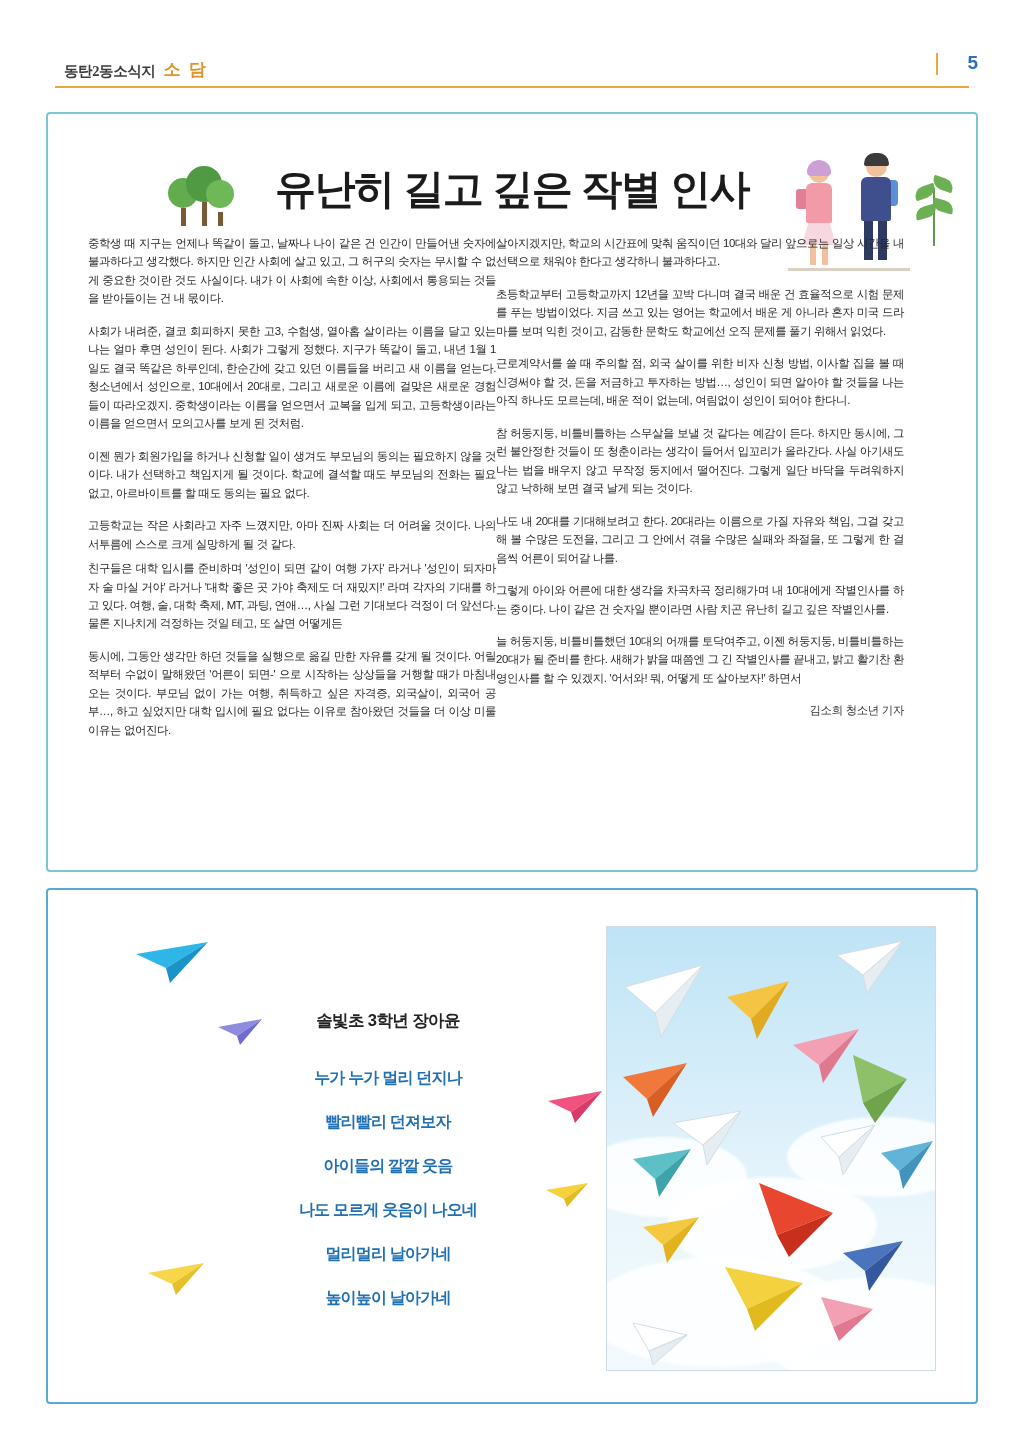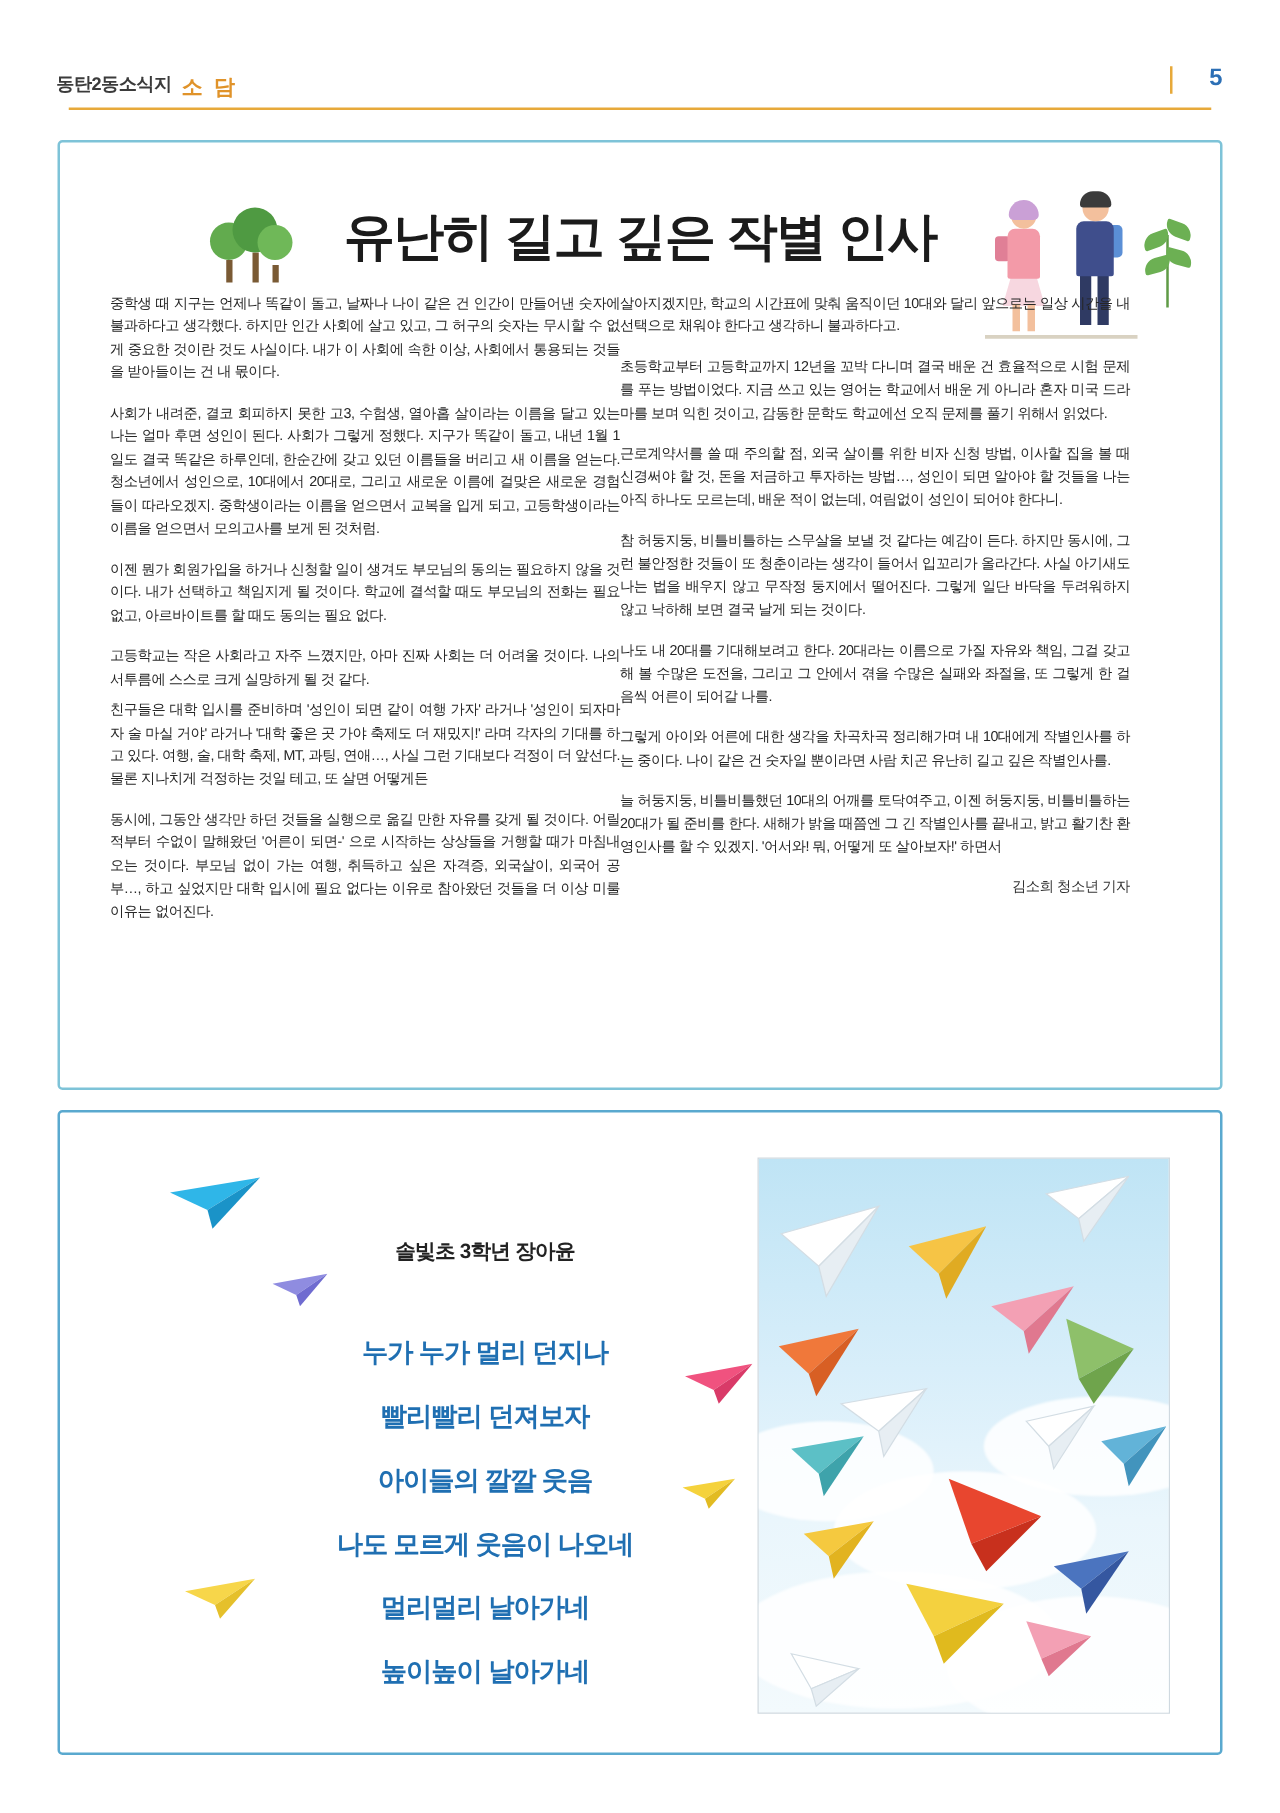--- a/index.html
+++ b/index.html
@@ -19,25 +19,26 @@
   
   .page-header {
     position: absolute;
     left: 0;
     top: 0;
     width: 1024px;
     height: 92px;
   }
   .header-inner {
     position: absolute;
-    left: 45px;
+    left: 64px;
     top: 58px;
     display: flex;
-    align-items: flex-start;
+    align-items: flex-end;
     gap: 8px;
+    font-family: Liberation Serif, serif;
   }
   .header-title {
     font-size: 14.5px;
     font-weight: bold;
     color: #3b3b3b;
     letter-spacing: -0.4px;
   }
   .header-brand {
     font-size: 17px;
     font-weight: bold;
@@ -226,37 +227,37 @@
     width: 380px;
     text-align: center;
     font-size: 42px;
     font-weight: bold;
     color: #2a72b8;
     letter-spacing: -1px;
   }
   .poem-author {
     position: absolute;
     left: 150px;
-    top: 100px;
+    top: 120px;
     width: 380px;
     text-align: center;
     font-size: 16.5px;
     font-weight: bold;
     color: #222;
     letter-spacing: -0.6px;
   }
   .poem-lines {
     position: absolute;
     left: 120px;
     top: 178px;
     width: 440px;
     text-align: center;
   }
   .poem-lines .line {
-    font-size: 21px;
+    font-size: 16px;
     font-weight: bold;
     color: #1f6fb2;
     letter-spacing: -0.8px;
     margin-bottom: 23px;
   }
 
   
   .plane { position: absolute; }
   .plane svg { display: block; }
 

